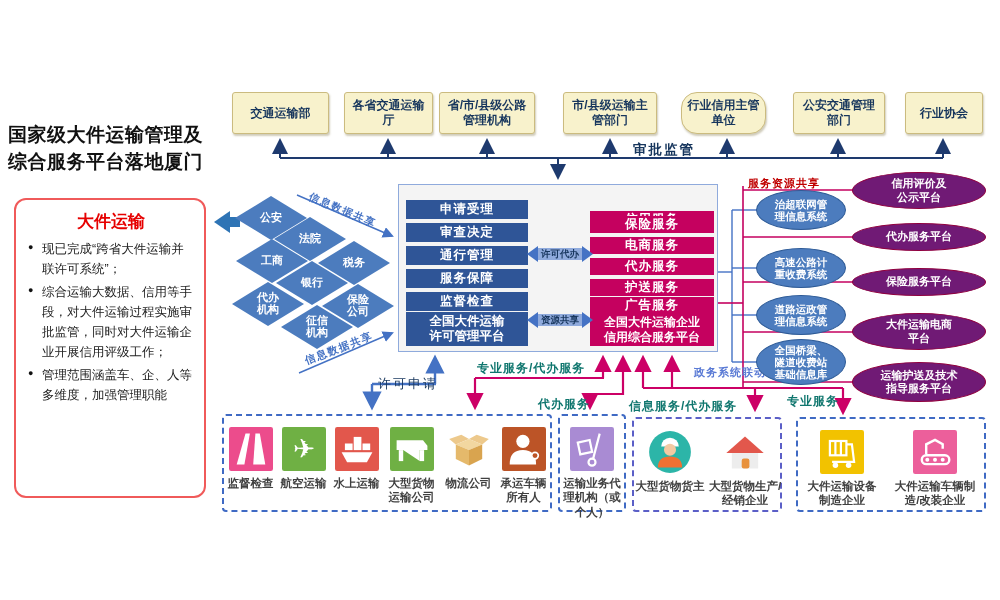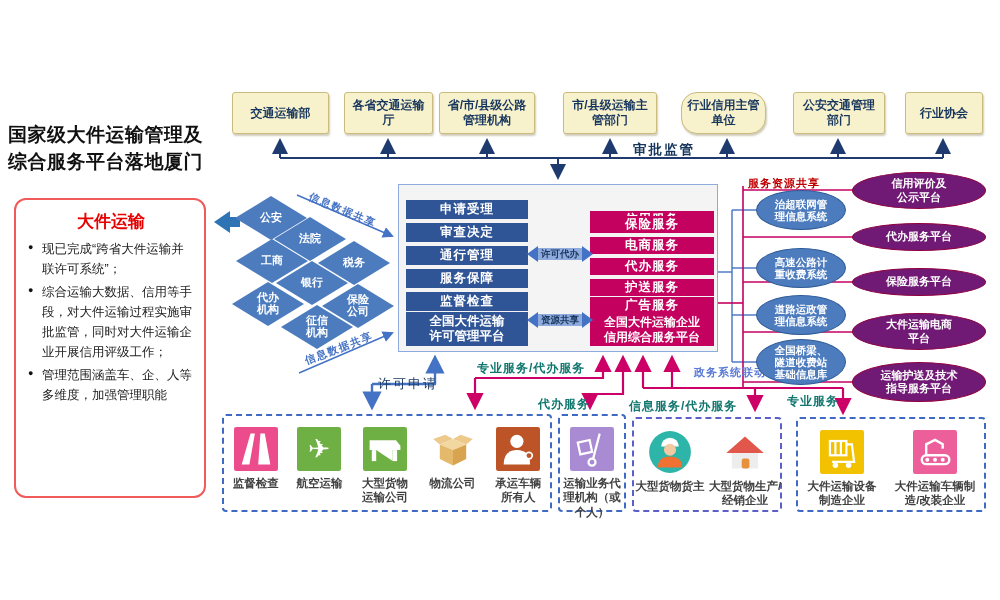--- a/index.html
+++ b/index.html
@@ -299,20 +299,32 @@
         <svg class="icon44" viewBox="0 0 40 40">
             <rect width="40" height="40" rx="2" fill="#6FB044"></rect>
             <text x="20" y="28" text-anchor="middle" font-size="24" fill="#fff">✈</text>
           </svg>
       </span>
       <span class="cap" style="width:52px;">航空运输</span>
     </div>
     <div class="bitem">
       <span>
         <svg class="icon44" viewBox="0 0 40 40">
+            <rect width="40" height="40" rx="2" fill="#E2574C"></rect>
+            <rect x="9" y="15" width="7" height="6" fill="#fff"></rect>
+            <rect x="17" y="9" width="7" height="12" fill="#fff"></rect>
+            <rect x="25" y="15" width="7" height="6" fill="#fff"></rect>
+            <path d="M6 23 H34 L29 32 H11 Z" fill="#fff"></path>
+          </svg>
+      </span>
+      <span class="cap" style="width:52px;">水上运输</span>
+    </div>
+    <div class="bitem">
+      <span>
+        <svg class="icon44" viewBox="0 0 40 40">
             <rect width="40" height="40" rx="2" fill="#6FB044"></rect>
             <polygon points="6,12 30,12 34,17 34,21 6,21" fill="#fff"></polygon>
             <rect x="8" y="21" width="4" height="10" fill="#fff"></rect>
             <rect x="27" y="21" width="4" height="10" fill="#fff"></rect>
             <polygon points="12,21 27,31 27,21" fill="#fff"></polygon>
           </svg>
       </span>
       <span class="cap" style="width:56px;">大型货物运输公司</span>
     </div>
     <div class="bitem">

